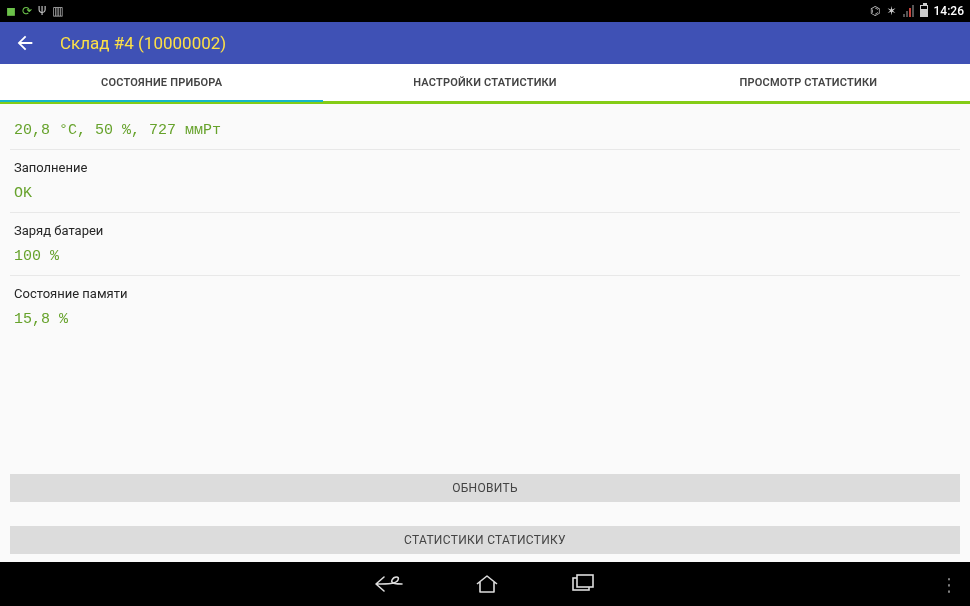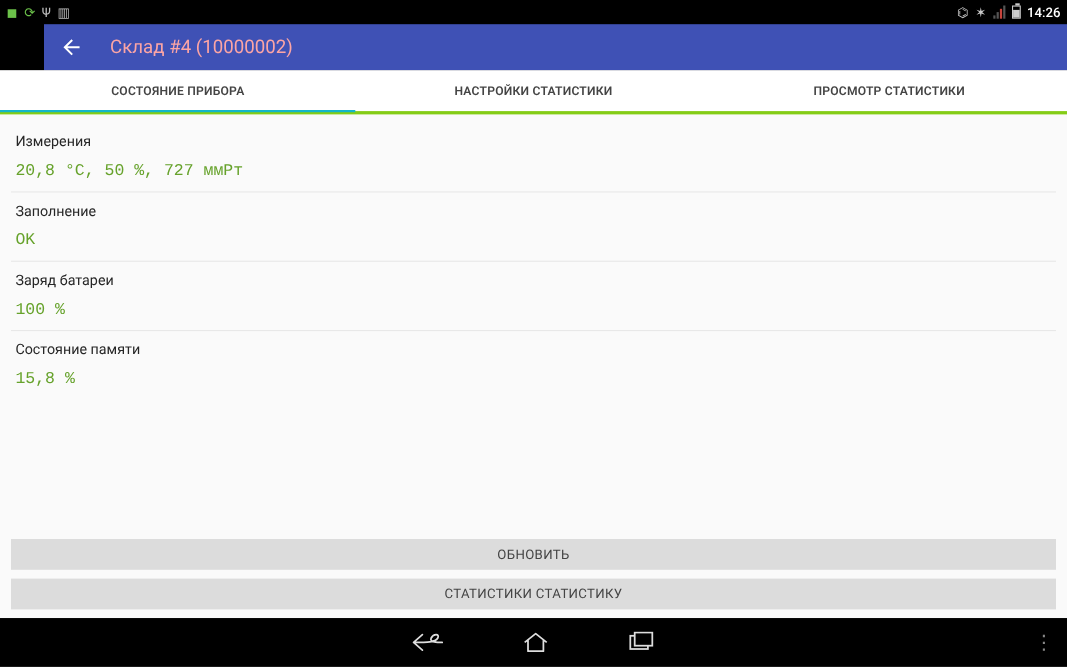--- a/index.html
+++ b/index.html
@@ -7,37 +7,37 @@
 
 .root { width: 100%; height: 100%; display: flex; flex-direction: column; }
 
 .statusbar { height: 22px; background: #000; color: #fff; display: flex; align-items: center; padding: 0 6px; font-size: 12px; }
 .statusbar .spacer { flex: 1; }
 .status-ico { margin-right: 6px; color: #bdbdbd; font-size: 12px; }
 .status-ico.green { color: #6cc24a; }
 .status-right > * { margin-left: 6px; color: #ccc; }
 .clock { color: #fff; font-weight: 500; }
 
-.appbar { height: 42px; background: #3f51b5; color: #fca5a5; display: flex; align-items: center; padding: 0 14px; font-size: 17px; margin-left: 40px; }
+.appbar { height: 42px; background: #3f51b5; color: #fde047; display: flex; align-items: center; padding: 0 14px; font-size: 17px; }
 .appbar .back { margin-right: 24px; cursor: pointer; }
 .appbar .back svg { display: block; }
 
 .content { flex: 1; background: #fafafa; display: flex; flex-direction: column; }
 
 .tabs { display: flex; height: 40px; background: #fff; border-bottom: 3px solid #84cc16; }
 .tab { flex: 1; display: flex; align-items: center; justify-content: center; font-size: 11px; font-weight: 600; color: #444; letter-spacing: 0.2px; cursor: pointer; position: relative; }
 .tab.active::after { content: ""; position: absolute; bottom: -1px; left: 0; right: 0; height: 2px; background: #14b6c9; }
 
 .list { padding: 8px 10px 0 10px; }
 .row { padding: 10px 4px 0 4px; border-bottom: 1px solid #e8e8e8; }
 .row:last-of-type { border-bottom: none; }
 .row-label { font-size: 13px; color: #262626; margin-bottom: 10px; }
 .row-value { font-size: 15px; color: #66a22b; padding-bottom: 10px; font-family: Liberation Mono, monospace; }
 
-.actions { padding: 8px 10px; display: flex; flex-direction: column; gap: 8px; }
+.actions { padding: 8px 10px; display: flex; flex-direction: column; gap: 24px; }
 .btn { height: 28px; background: #dcdcdc; color: #444; font-size: 12px; letter-spacing: 0.3px; display: flex; align-items: center; justify-content: center; cursor: pointer; border: none; }
 
 .flex-fill { flex: 1; }
 
 .navbar { height: 44px; background: #000; display: flex; align-items: center; justify-content: center; position: relative; }
 .nav-center { display: flex; align-items: center; gap: 70px; }
 .nav-btn svg { display: block; }
 .nav-menu { position: absolute; right: 12px; color: #888; font-size: 18px; cursor: pointer; line-height: 8px; letter-spacing: 0; }
 .nav-menu span { display: block; height: 6px; }
 
@@ -93,21 +93,20 @@
       <div class="tab">
         <span>НАСТРОЙКИ СТАТИСТИКИ</span>
       </div>
       <div class="tab">
         <span>ПРОСМОТР СТАТИСТИКИ</span>
       </div>
     </div>
 
     <div class="list">
       <div class="row">
-        <div class="row-label">Измерения</div>
         <div class="row-value">20,8 °C, 50 %, 727 ммРт</div>
       </div>
       <div class="row">
         <div class="row-label">Заполнение</div>
         <div class="row-value">OK</div>
       </div>
       <div class="row">
         <div class="row-label">Заряд батареи</div>
         <div class="row-value">100 %</div>
       </div>

